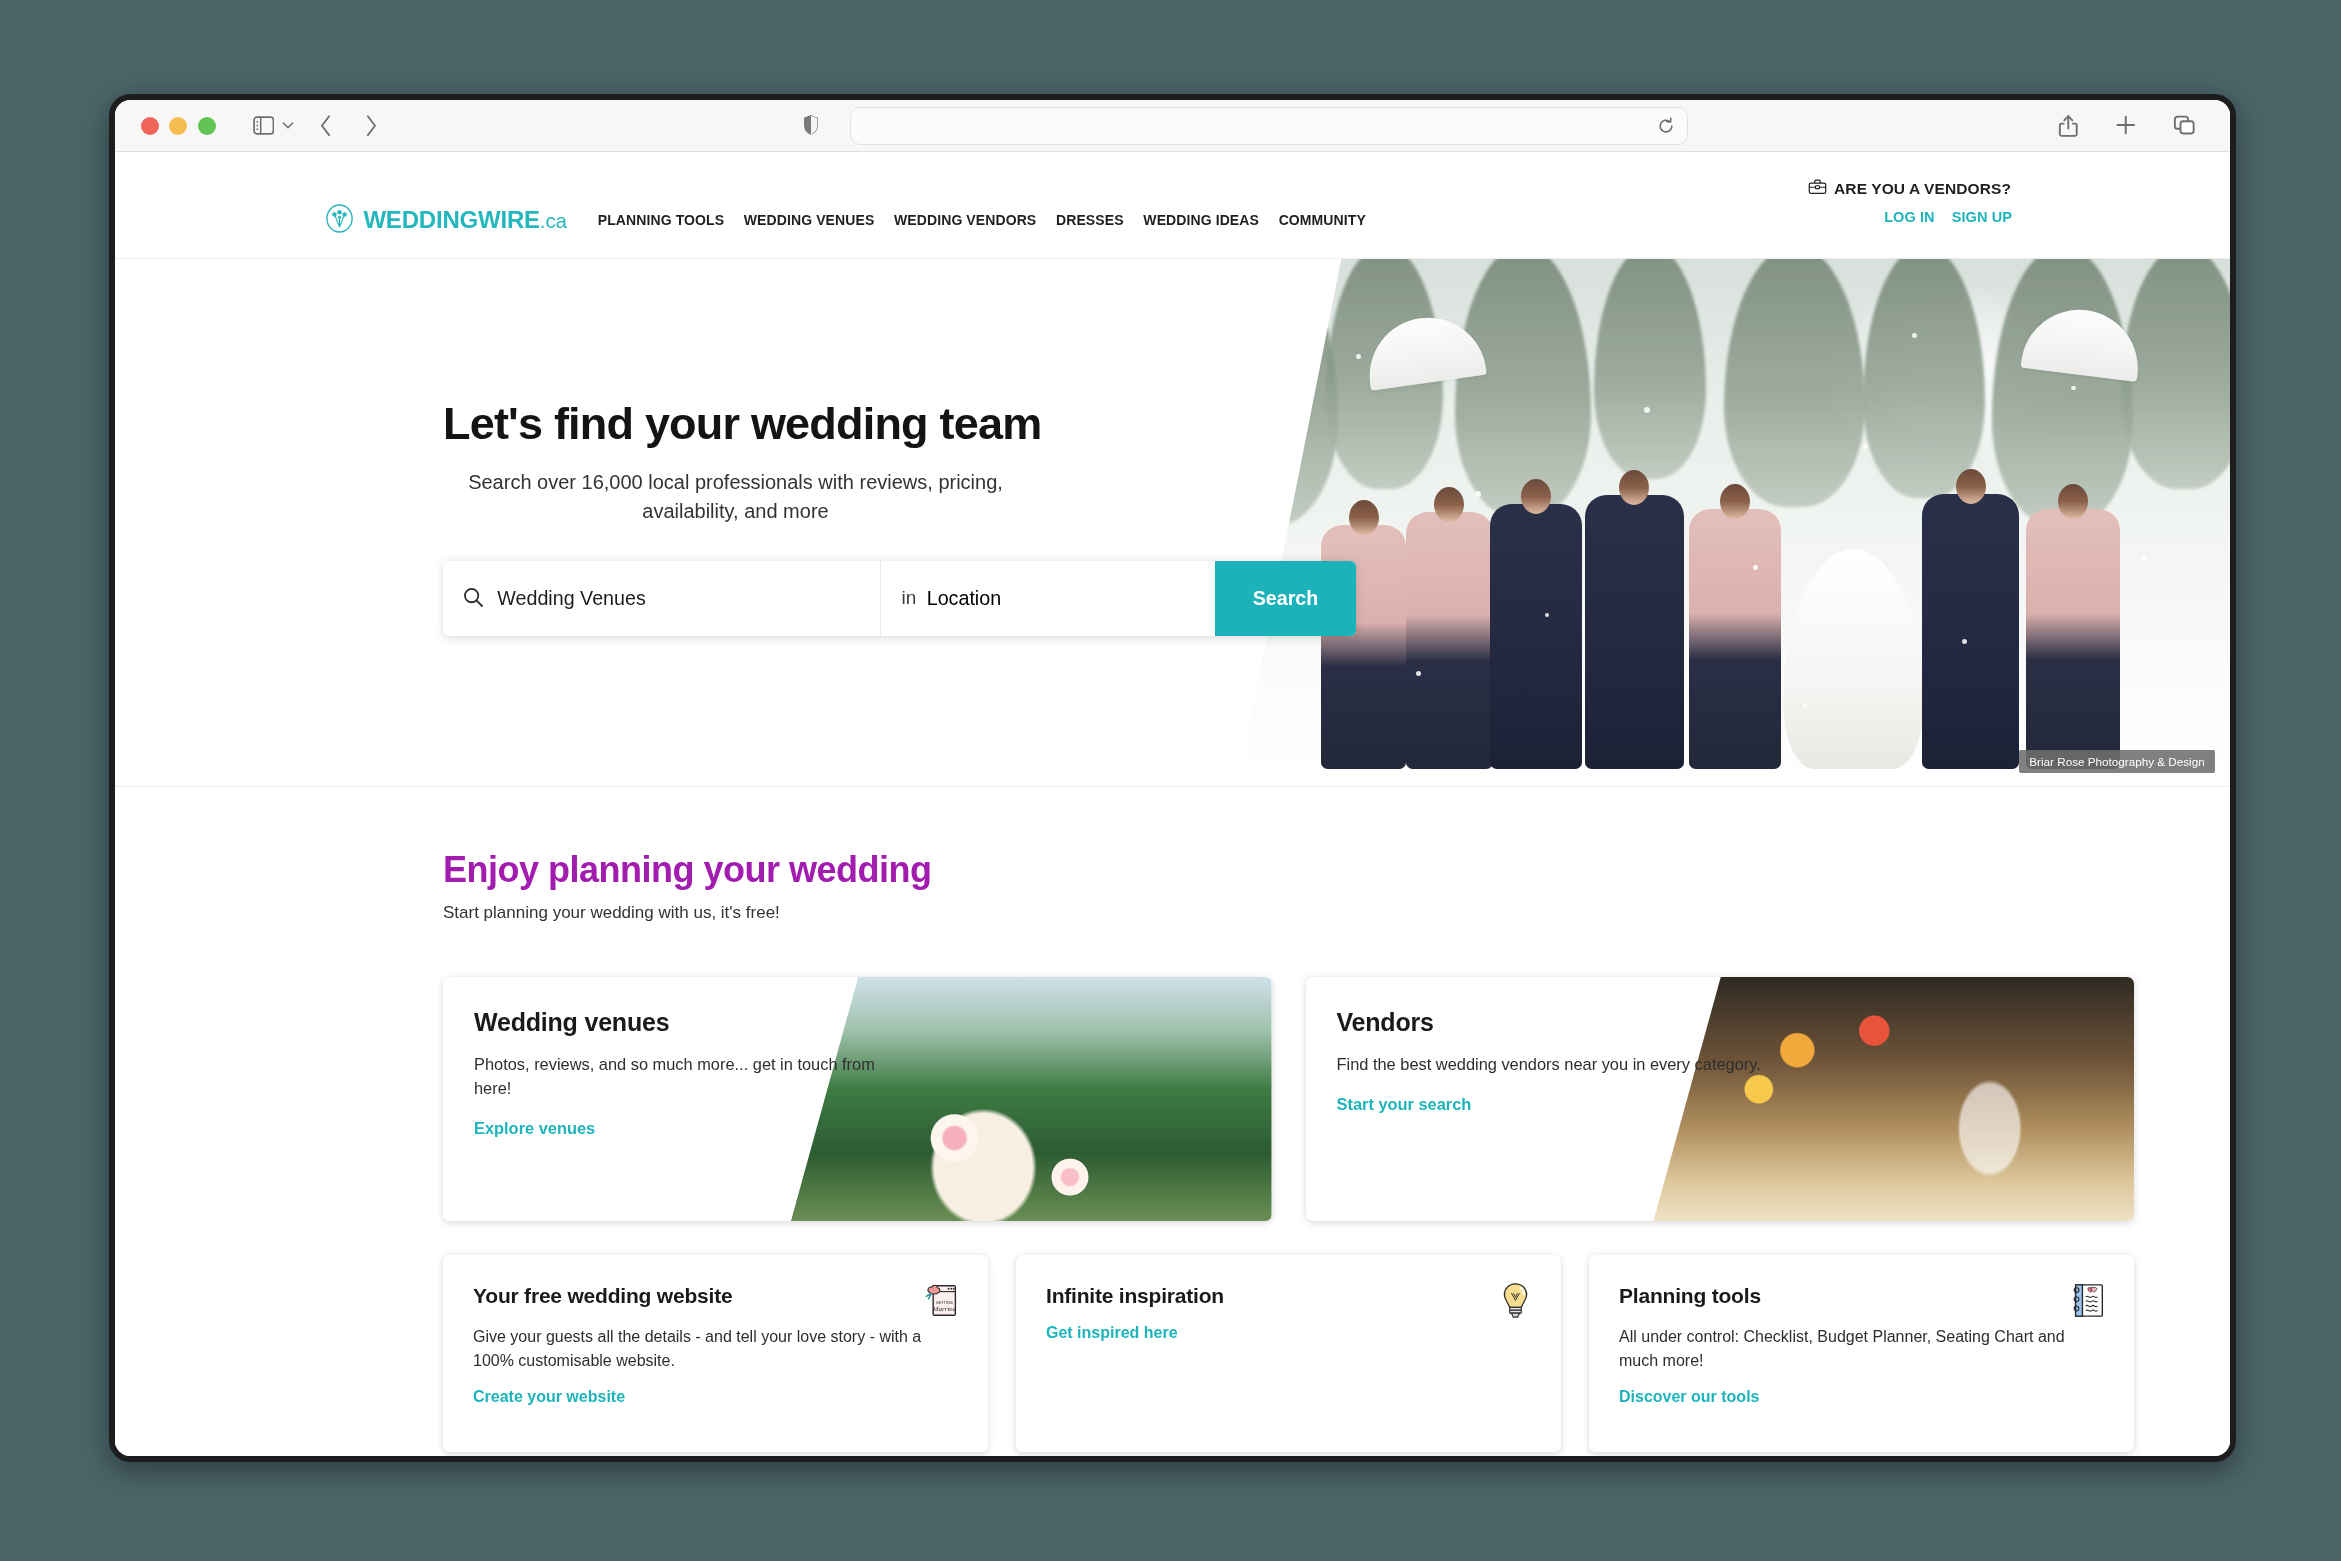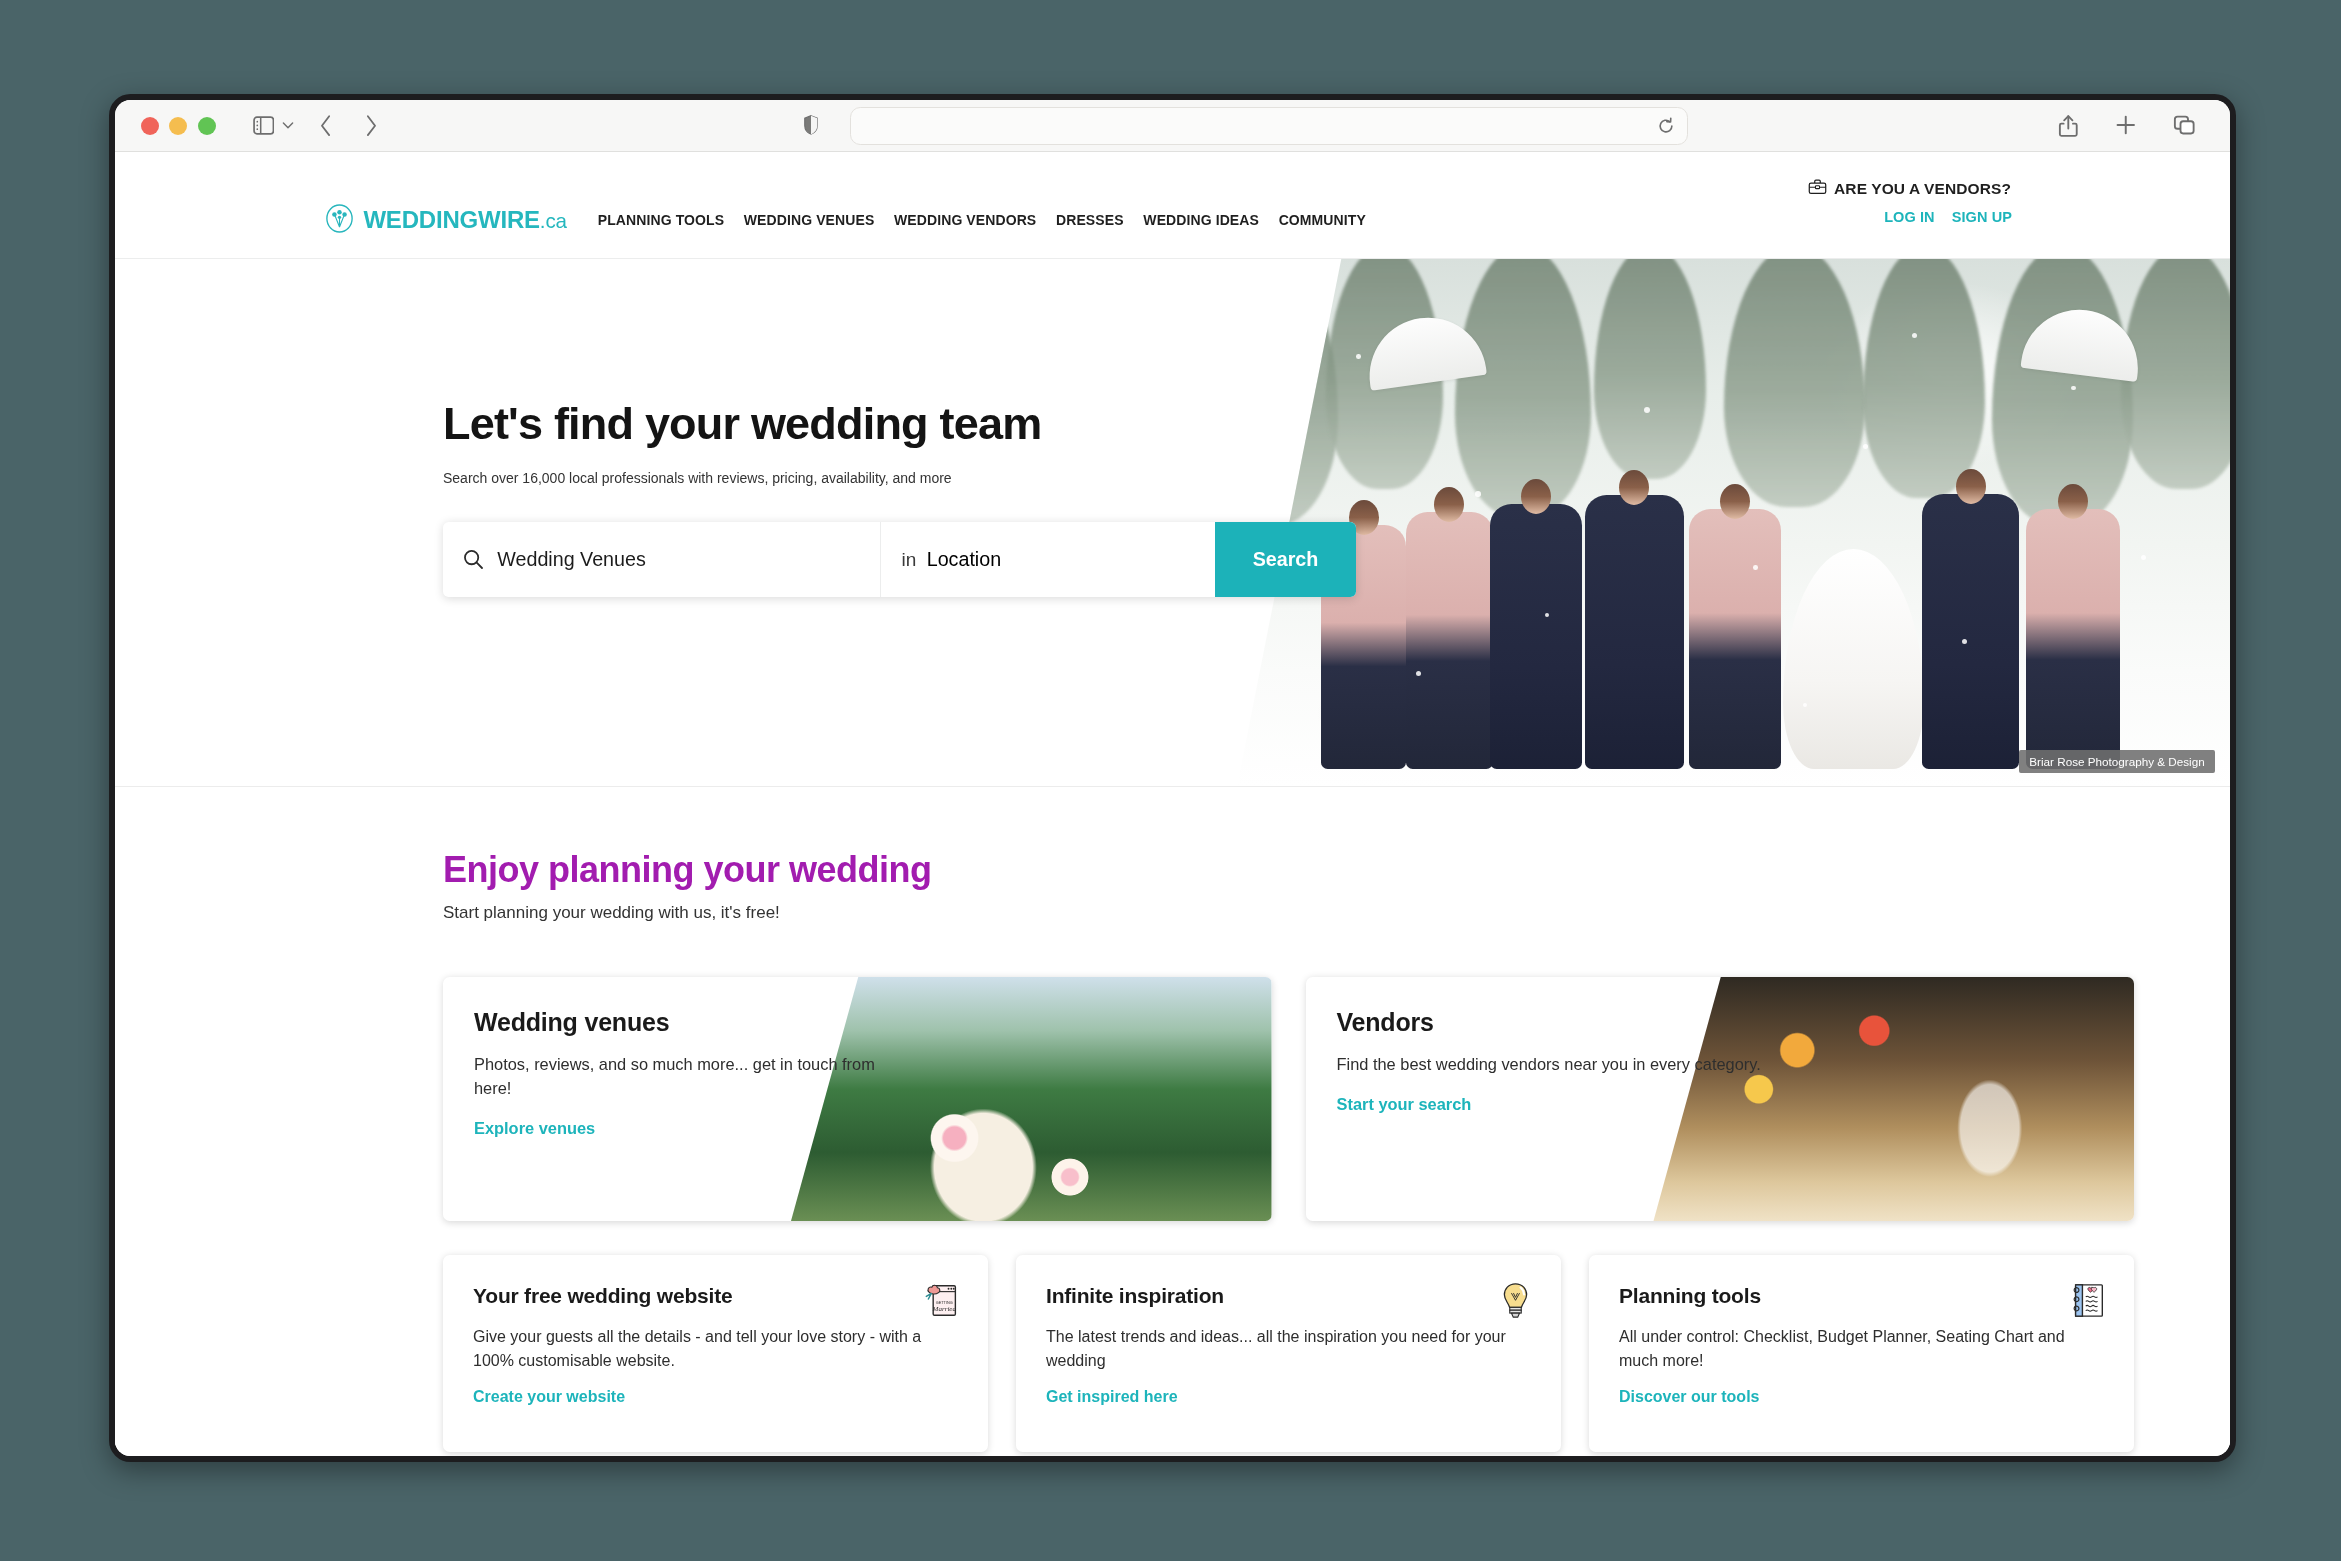--- a/index.html
+++ b/index.html
@@ -166,22 +166,22 @@
     font-size: 11.7px; padding: 5.2px 10.3px; border-radius: 1.9px;
     white-space: nowrap;
   }
 
   #hero-copy { position: absolute; left: 328px; top: 141px; width: 927px; z-index: 3; }
   #hero-title {
     font-size: 45px; font-weight: 700; color: #141414;
     letter-spacing: -0.8px; line-height: 1.08;
   }
   #hero-sub {
-    margin-top: 19px; font-size: 14px; color: #333333;
-    line-height: 1.48; max-width: 585px;
+    margin-top: 19px; font-size: 20px; color: #333333;
+    line-height: 1.48; max-width: 585px; text-align: center;
   }
 
   
   #search-bar {
     margin-top: 34px; display: flex; width: 913px; height: 75px;
     border-radius: 5.6px; overflow: hidden;
     box-shadow: 0 1.9px 9.4px rgba(0,0,0,.14);
     background: #fff;
   }
   #search-what {
@@ -508,21 +508,20 @@
               <path d="M6.5 11 C4 8.5 6 4.6 9.6 5.6 C10.4 2.4 15.2 3 15.6 6.2 C18.8 6.4 19.2 10.8 16.2 11.8 C14.2 13.6 8.6 13.4 6.5 11 Z" fill="#ef9a96" stroke="#2a2a2a" stroke-width="1.2"></path>
               <path d="M9 12.4 L3.6 15.6 M9 12.4 L5.8 18.4" stroke="#2d8c92" stroke-width="1.6" stroke-linecap="round"></path>
               <text x="23" y="24" font-family="'Liberation Sans',sans-serif" font-size="4.2" text-anchor="middle" fill="#2a2a2a">GETTING</text>
               <text x="23" y="31" font-family="'Liberation Serif',serif" font-size="7.6" font-style="italic" text-anchor="middle" fill="#2a2a2a">Married</text>
             </svg>
           </span>
         </div>
 
         <div class="small-card">
           <div class="small-card-title">Infinite inspiration</div>
-          <div class="small-card-desc">The latest trends and ideas... all the inspiration you need for your wedding</div>
           <div class="small-card-link">Get inspired here</div>
           <span class="small-card-icon">
             <svg width="35" height="37" viewBox="0 0 36 40">
               <path d="M18 2 C25.6 2 30 7.6 30 13.8 C30 19.6 25.6 22.4 24.4 27.4 L11.6 27.4 C10.4 22.4 6 19.6 6 13.8 C6 7.6 10.4 2 18 2 Z" fill="#f7dd8e" stroke="#2a2a2a" stroke-width="1.4"></path>
               <path d="M23.4 6 C26 8.2 27.2 11 27.2 13.6" fill="none" stroke="#ffffff" stroke-width="2.2" stroke-linecap="round"></path>
               <rect x="11.8" y="27.4" width="12.4" height="3.1" fill="#e7e7e7" stroke="#2a2a2a" stroke-width="1.2"></rect>
               <rect x="11.8" y="30.5" width="12.4" height="3.1" fill="#e7e7e7" stroke="#2a2a2a" stroke-width="1.2"></rect>
               <path d="M13.6 33.6 L22.4 33.6 L20.4 38 L15.6 38 Z" fill="#d6d6d6" stroke="#2a2a2a" stroke-width="1.2"></path>
               <path d="M13.6 12 L18 19.8 L22.4 12 M15.8 12 L18 16.6 M20.2 12 L18 16.6" fill="none" stroke="#2a2a2a" stroke-width="1"></path>
             </svg>

